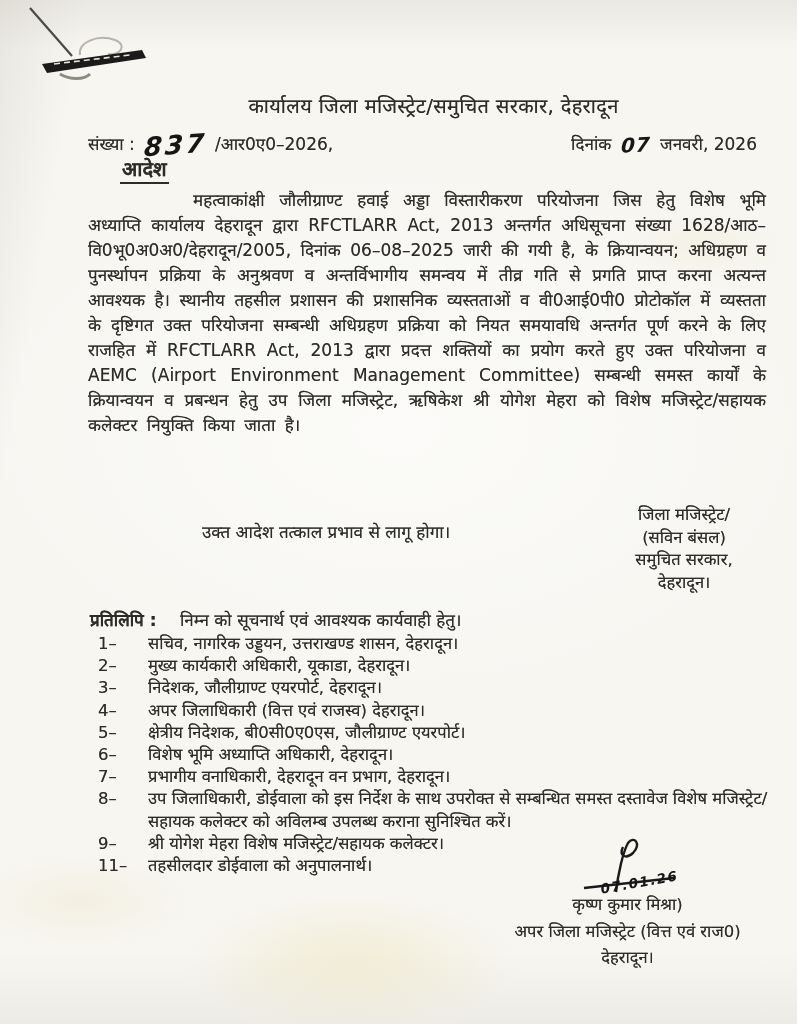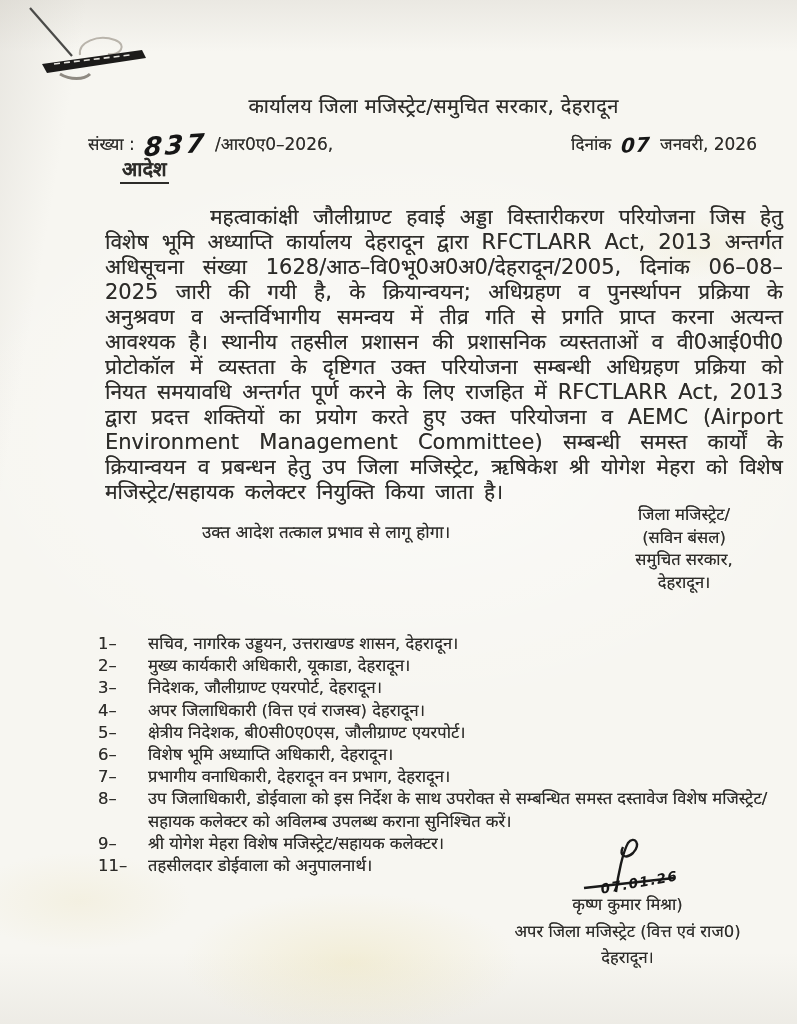--- a/index.html
+++ b/index.html
@@ -32,22 +32,22 @@
     text-shadow:none;font-weight:bold;
   }
   .hw-ref{font-size:26px;transform:rotate(-4deg) skewX(-8deg);letter-spacing:3px;vertical-align:-4px;margin:0 2px 0 4px;}
   .hw-day{font-size:20px;transform:rotate(-3deg) skewX(-6deg);letter-spacing:1px;vertical-align:-2px;margin:0 4px;}
   .order-heading{
     position:absolute;top:155px;left:120px;width:640px;text-align:left;
     font-size:20px;font-weight:bold;
   }
   .order-heading span{border-bottom:2px solid #2d2c29;padding:0 2px 1px 2px;}
   .para{
-    position:absolute;left:88px;width:678px;margin:17px;
-    font-size:21px;line-height:25px;text-align:justify;word-spacing:4px;
+    position:absolute;left:88px;width:678px;margin:0;
+    font-size:17px;line-height:25px;text-align:justify;word-spacing:4px;
   }
   .para1{top:188px;text-indent:105px;}
   .para2{top:423px;text-indent:105px;}
   .effect-line{position:absolute;top:520px;left:202px;font-size:17px;}
   .sig1{
     position:absolute;top:504px;left:598px;width:172px;
     text-align:center;font-size:16.5px;line-height:22.5px;
   }
   .copies-head{position:absolute;top:608px;left:90px;font-size:17px;}
   .copies-head .lbl{font-weight:bold;margin-right:18px;}
@@ -101,20 +101,24 @@
 
   <div class="effect-line t">उक्त आदेश तत्काल प्रभाव से लागू होगा।</div>
 
   <div class="sig1 t">
     <div>जिला मजिस्ट्रेट/</div>
     <div>(सविन बंसल)</div>
     <div>समुचित सरकार,</div>
     <div>देहरादून।</div>
   </div>
 
+  <div class="copies-head t">
+    <span class="lbl">प्रतिलिपि :</span>
+    <span>निम्न को सूचनार्थ एवं आवश्यक कार्यवाही हेतु।</span>
+  </div>
 
   <div class="copy-list t">
     <div class="copy-row">
         <span class="num">1–</span>
         <span class="txt">सचिव, नागरिक उड्डयन, उत्तराखण्ड शासन, देहरादून।</span>
       </div>
     <div class="copy-row">
         <span class="num">2–</span>
         <span class="txt">मुख्य कार्यकारी अधिकारी, यूकाडा, देहरादून।</span>
       </div>

